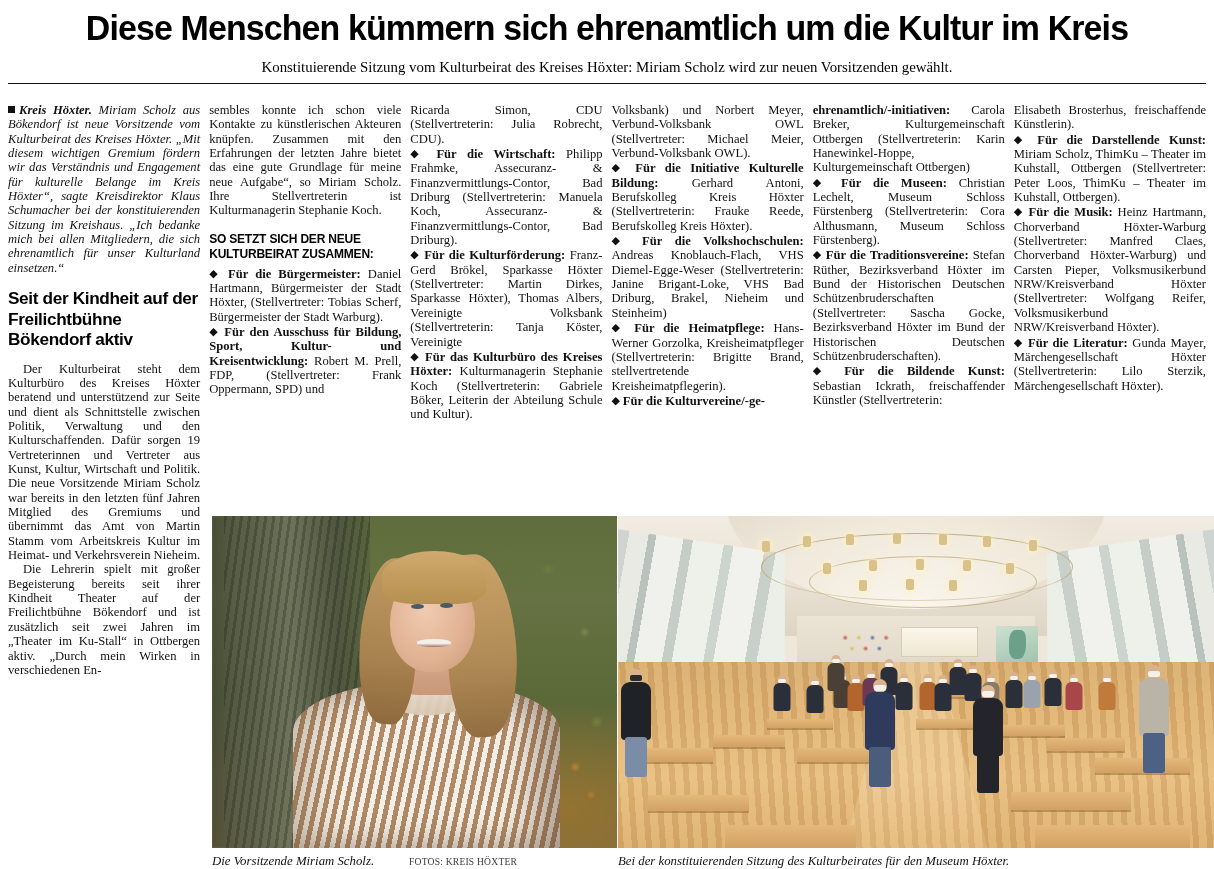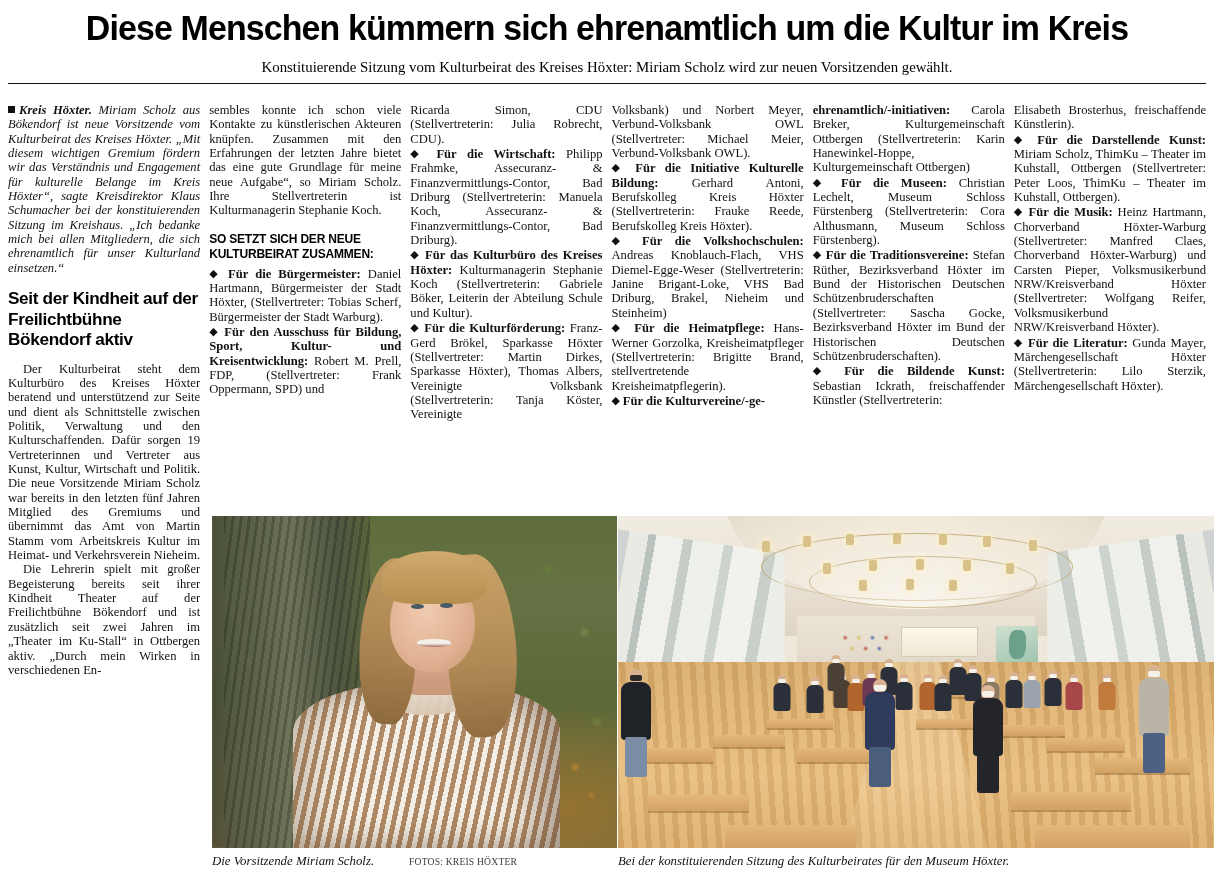--- a/index.html
+++ b/index.html
@@ -273,22 +273,22 @@
     <div class="col">
       <p>sembles konnte ich schon viele Kontakte zu künstlerischen Akteuren knüpfen. Zusammen mit den Erfahrungen der letzten Jahre bietet das eine gute Grundlage für meine neue Aufgabe“, so Miriam Scholz. Ihre Stellvertreterin ist Kulturmanagerin Stephanie Koch.</p>
       <div class="kicker">SO SETZT SICH DER NEUE KULTURBEIRAT ZUSAMMEN:</div>
       <p><span class="dia">◆ </span><b class="bullet-lead">Für die Bürgermeister:</b><span> Daniel Hartmann, Bürgermeister der Stadt Höxter, (Stellvertreter: Tobias Scherf, Bürgermeister der Stadt Warburg).</span></p>
       <p><span class="dia">◆ </span><b class="bullet-lead">Für den Ausschuss für Bildung, Sport, Kultur- und Kreisentwicklung:</b><span> Robert M. Prell, FDP, (Stellvertreter: Frank Oppermann, SPD) und</span></p>
     </div>
 
     <div class="col">
       <p>Ricarda Simon, CDU (Stellvertreterin: Julia Robrecht, CDU).</p>
       <p><span class="dia">◆ </span><b class="bullet-lead">Für die Wirtschaft:</b><span> Philipp Frahmke, Assecuranz- &amp; Finanzvermittlungs-Contor, Bad Driburg (Stellvertreterin: Manuela Koch, Assecuranz- &amp; Finanzvermittlungs-Contor, Bad Driburg).</span></p>
+      <p><span class="dia">◆ </span><b class="bullet-lead">Für die Kulturförderung:</b><span> Franz-Gerd Brökel, Sparkasse Höxter (Stellvertreter: Martin Dirkes, Sparkasse Höxter), Thomas Albers, Vereinigte Volksbank (Stellvertreterin: Tanja Köster, Vereinigte</span></p>
       <p><span class="dia">◆ </span><b class="bullet-lead">Für das Kulturbüro des Kreises Höxter:</b><span> Kulturmanagerin Stephanie Koch (Stellvertreterin: Gabriele Böker, Leiterin der Abteilung Schule und Kultur).</span></p>
-      <p><span class="dia">◆ </span><b class="bullet-lead">Für die Kulturförderung:</b><span> Franz-Gerd Brökel, Sparkasse Höxter (Stellvertreter: Martin Dirkes, Sparkasse Höxter), Thomas Albers, Vereinigte Volksbank (Stellvertreterin: Tanja Köster, Vereinigte</span></p>
     </div>
 
     <div class="col">
       <p>Volksbank) und Norbert Meyer, Verbund-Volksbank OWL (Stellvertreter: Michael Meier, Verbund-Volksbank OWL).</p>
       <p><span class="dia">◆ </span><b class="bullet-lead">Für die Initiative Kulturelle Bildung:</b><span> Gerhard Antoni, Berufskolleg Kreis Höxter (Stellvertreterin: Frauke Reede, Berufskolleg Kreis Höxter).</span></p>
       <p><span class="dia">◆ </span><b class="bullet-lead">Für die Volkshochschulen:</b><span> Andreas Knoblauch-Flach, VHS Diemel-Egge-Weser (Stellvertreterin: Janine Brigant-Loke, VHS Bad Driburg, Brakel, Nieheim und Steinheim)</span></p>
       <p><span class="dia">◆ </span><b class="bullet-lead">Für die Heimatpflege:</b><span> Hans-Werner Gorzolka, Kreisheimatpfleger (Stellvertreterin: Brigitte Brand, stellvertretende Kreisheimatpflegerin).</span></p>
       <p><span class="dia">◆ </span><b class="bullet-lead">Für die Kulturvereine/-ge-</b></p>
     </div>
 

